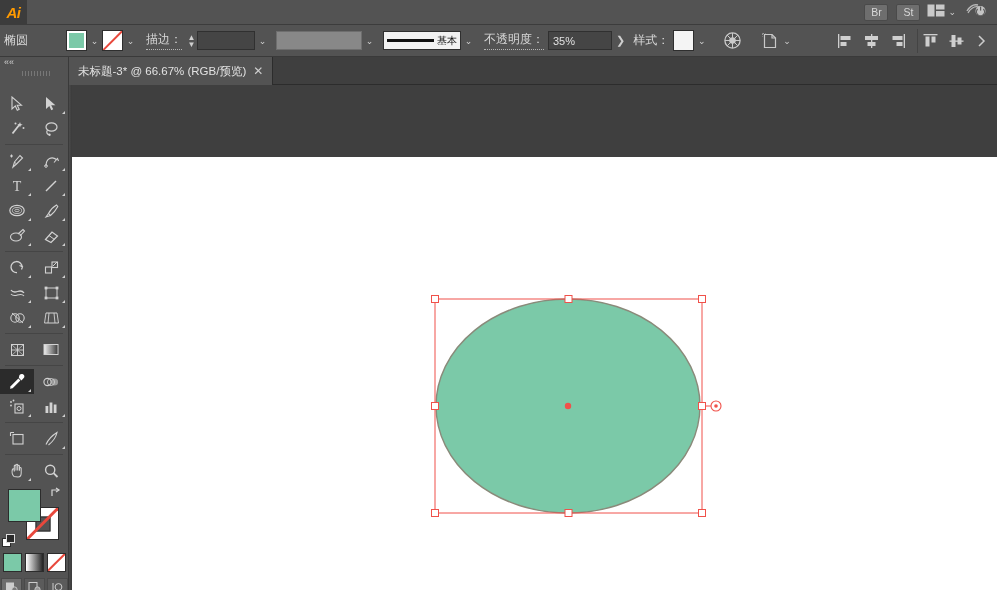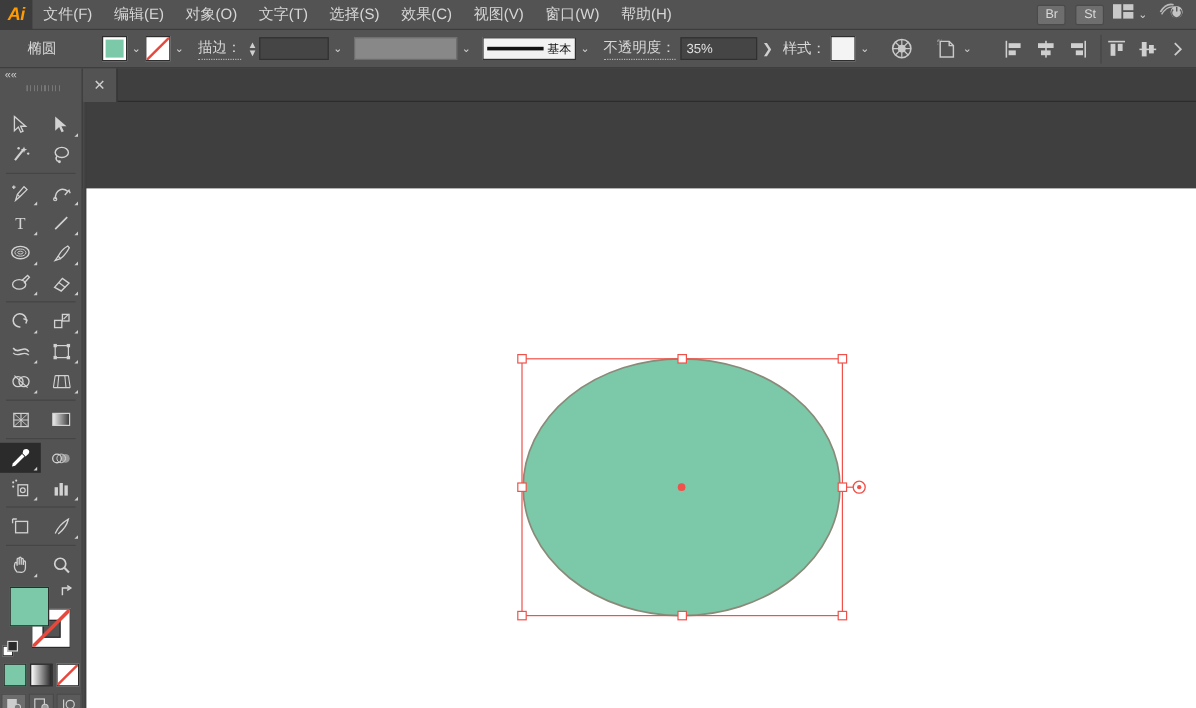--- a/index.html
+++ b/index.html
@@ -36,21 +36,21 @@
   }
   .ws-icon { display: flex; align-items: center; gap: 3px; margin: 0 3px; }
   .ws-glyph { display: block; }
   .chev { font-size: 9px; color: #cfcfcf; }
   .power-icon { margin: 0 10px 0 6px; }
 
   
   #controlbar {
     position: absolute; left: 0; top: 25px; width: 997px; height: 32px;
     background: #535353; border-bottom: 1px solid #3a3a3a;
-    display: flex; align-items: center; padding-left: 23px;
+    display: flex; align-items: center; padding-left: 4px;
   }
   .cb-label { font-size: 12px; color: #d8d8d8; white-space: nowrap; }
   .cb-label.u { text-decoration: none; border-bottom: 1px dotted #b5b5b5; padding-bottom: 1px; }
   .swatch-box {
     width: 21px; height: 21px; border: 1px solid #2e2e2e; background: #fff; position: relative;
   }
   .swatch-inner { position: absolute; inset: 2px; }
   .none-slash {
     position: absolute; inset: 0; overflow: hidden;
   }
@@ -176,31 +176,20 @@
   .lrail { position: absolute; left: 0; top: 0; width: 3px; height: 505px;
            background: linear-gradient(90deg,#4b4b4b,#3a3a3a); }
 </style>
 </head>
 <body>
 
 <div id="app">
 
   <div id="menubar">
     <div class="ai-logo">Ai</div>
-    <div id="menu-items" style="display:flex;">
-        <div class="menu-item">文件(F)</div>
-        <div class="menu-item">编辑(E)</div>
-        <div class="menu-item">对象(O)</div>
-        <div class="menu-item">文字(T)</div>
-        <div class="menu-item">选择(S)</div>
-        <div class="menu-item">效果(C)</div>
-        <div class="menu-item">视图(V)</div>
-        <div class="menu-item">窗口(W)</div>
-        <div class="menu-item">帮助(H)</div>
-      </div>
     <div class="mb-spacer"></div>
 
     <div class="mb-btn">Br</div>
     <div class="mb-btn">St</div>
 
     <div class="ws-icon">
       <span class="ws-glyph">
         <svg width="18" height="13" viewBox="0 0 18 13">
           <rect x="0.5" y="0.5" width="7" height="12" fill="#c9c9c9"></rect>
           <rect x="9" y="0.5" width="8.5" height="5" fill="#c9c9c9"></rect>
@@ -677,20 +666,21 @@
             <path d="M2 2 L2 10" stroke="#cdcdcd" stroke-width="1"></path>
             <circle cx="7.5" cy="6" r="3.4" fill="none" stroke="#cdcdcd" stroke-width="1"></circle>
           </svg>
         </div>
       </div>
 
   </div>
 
   <div id="tabbar">
     <div class="doc-tab">
+      <span>未标题-3* @ 66.67% (RGB/预览)</span>
       <span class="tab-close">✕</span>
     </div>
   </div>
 
   <div id="docarea">
     <div id="artboard"></div>
     <div class="lrail"></div>
 
     <svg id="canvas-svg" viewBox="0 0 928 505">
       <g id="shape-group">

